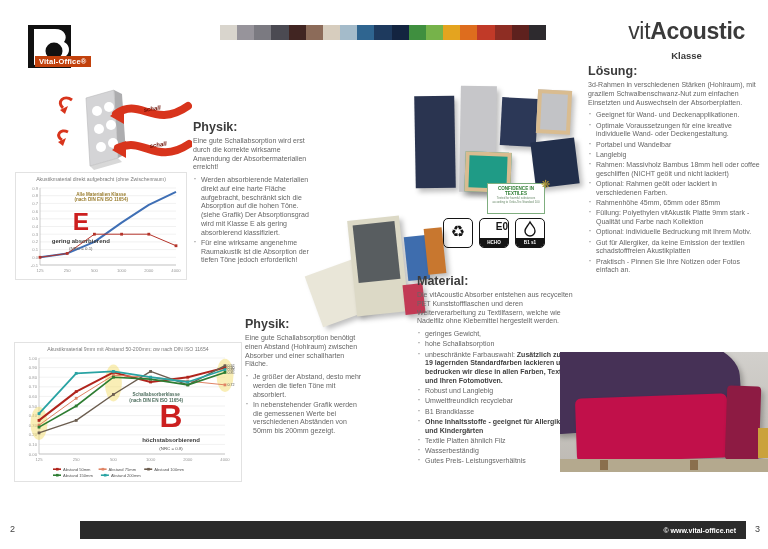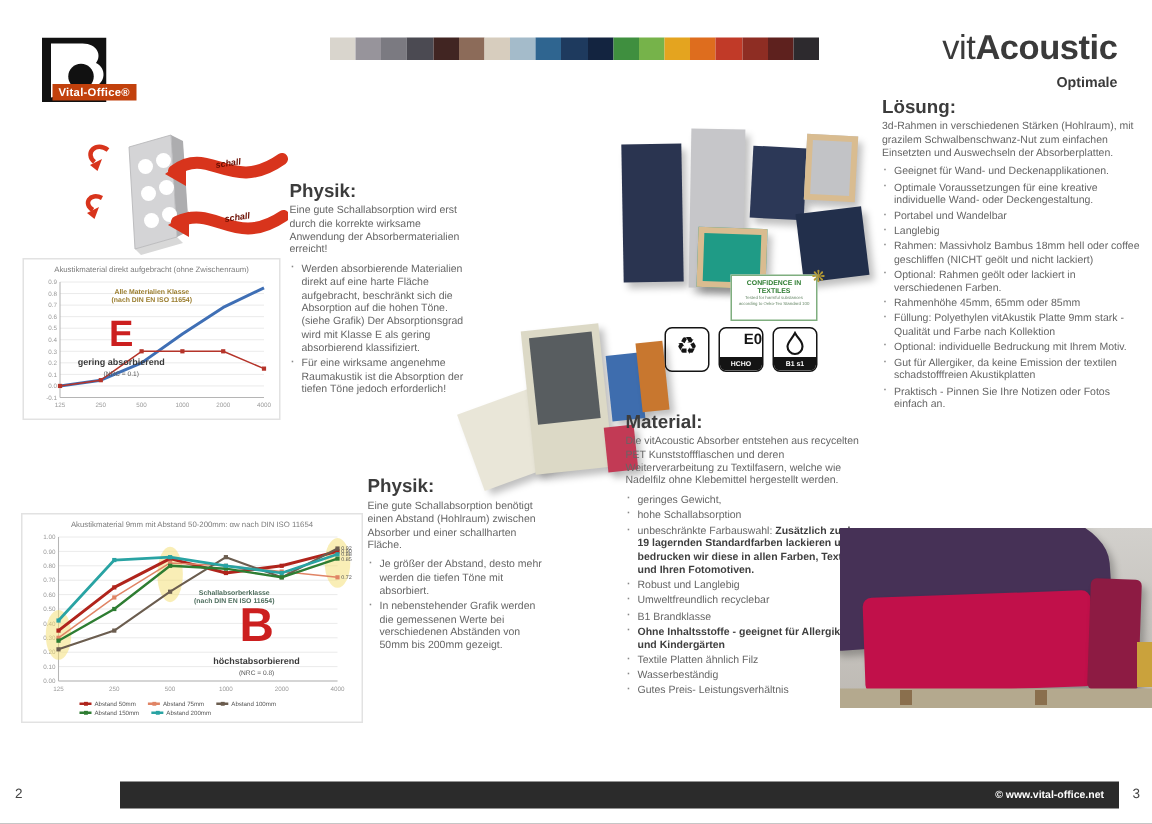--- a/index.html
+++ b/index.html
@@ -6,21 +6,21 @@
   .page{position:relative;width:768px;height:549px;background:#ffffff;margin:0 auto;
         font-family:"Liberation Sans",sans-serif;overflow:hidden;}
   .abs{position:absolute;}
 
   
   .logo-square{position:absolute;left:28px;top:25px;width:43px;height:43px;}
   .logo-label{position:absolute;left:35px;top:56px;background:#c2410c;color:#fff;
               font-size:7.5px;font-weight:bold;padding:1px 4px;letter-spacing:.2px;}
   .swatches{position:absolute;left:220px;top:25px;width:326px;height:15px;display:flex;}
   .swatches div{flex:1;}
-  .titleblock{position:absolute;right:23px;top:18px;text-align:right;color:#3a3a3a;}
+  .titleblock{position:absolute;right:23px;top:18px;text-align:center;color:#3a3a3a;}
   .titleblock .title{font-size:23px;letter-spacing:-.3px;}
   .titleblock .title .lt{font-weight:normal;}
   .titleblock .title b{font-weight:bold;}
   .titleblock .subtitle{font-size:9.5px;font-weight:bold;margin-top:5px;}
 
   
   .sec h2{font-size:12.5px;font-weight:bold;color:#3c3c3c;margin:0 0 3px 0;}
   .sec p{font-size:7px;line-height:1.25;color:#666;margin:0 0 4px 0;}
   .sec ul{list-style:none;margin:1px 0 0 0;padding:0;font-size:7px;line-height:1.25;color:#666;}
   .sec li{position:relative;padding-left:8px;margin-bottom:1.5px;}
@@ -90,21 +90,21 @@
       <div style="background: rgb(228, 164, 31);"></div>
       <div style="background: rgb(222, 109, 30);"></div>
       <div style="background: rgb(193, 58, 40);"></div>
       <div style="background: rgb(142, 45, 35);"></div>
       <div style="background: rgb(94, 33, 30);"></div>
       <div style="background: rgb(45, 42, 46);"></div>
     </div>
 
   <div class="titleblock">
     <div class="title"><span class="lt">vit</span><b>Acoustic</b></div>
-    <div class="subtitle">Optimale</div>
+    <div class="subtitle">Klasse</div>
   </div>
 
   <div class="abs" style="left:52px;top:84px;">
     <svg width="140" height="98">
       <path d="M38,82 L66,74 L70,78 L42,86 Z" fill="#d8d8d8"></path>
       <path d="M62,6 L70,10 L74,70 L66,74 Z" fill="#adadaf"></path>
       <path d="M34,14 L62,6 L66,74 L38,82 Z" fill="#d4d4d6" stroke="#b8b8ba" stroke-width="0.6"></path>
       <circle cx="45" cy="27" r="5" fill="#fff"></circle>
       <circle cx="57" cy="23" r="5" fill="#fff"></circle>
       <circle cx="47" cy="45" r="5" fill="#fff"></circle>

